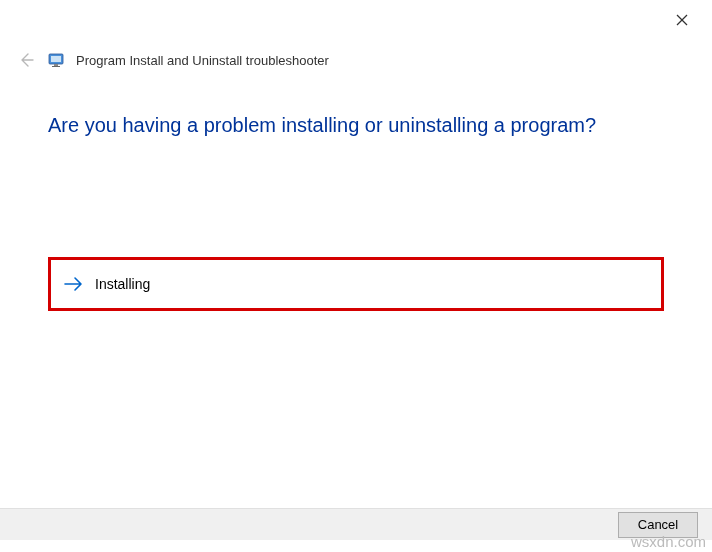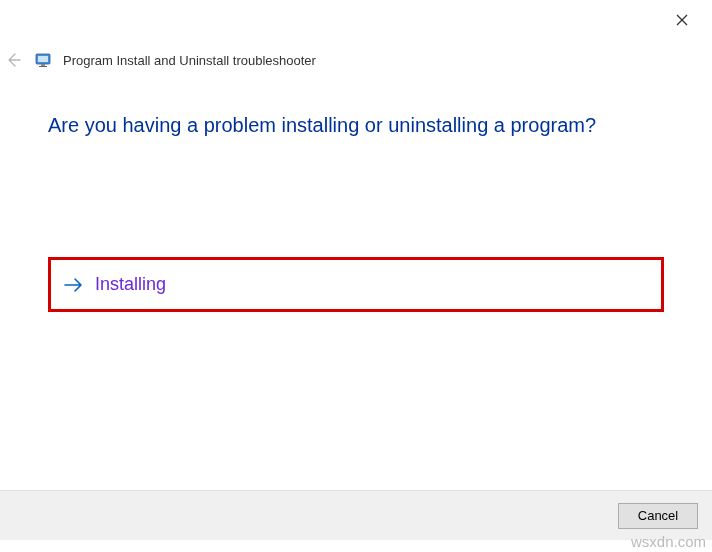--- a/index.html
+++ b/index.html
@@ -30,21 +30,21 @@
       justify-content: center;
       cursor: pointer;
     }
     .close-btn svg {
       width: 12px;
       height: 12px;
     }
     .header-row {
       display: flex;
       align-items: center;
-      padding: 12px 16px 8px 3px;
+      padding: 12px 16px 8px 16px;
       gap: 12px;
     }
     .back-arrow {
       width: 20px;
       height: 20px;
       display: flex;
       align-items: center;
       justify-content: center;
       color: #b0b0b0;
     }
@@ -90,29 +90,29 @@
       display: flex;
       align-items: center;
       justify-content: center;
     }
     .option-arrow svg {
       width: 20px;
       height: 16px;
       stroke: #0066cc;
     }
     .option-label {
-      color: #6d28d9;
-      font-size: 18px;
+      color: #000000;
+      font-size: 14px;
     }
     .footer {
       position: absolute;
       bottom: 12px;
       left: 0;
       right: 0;
-      height: 50px;
+      height: 32px;
       background: #f0f0f0;
       border-top: 1px solid #e0e0e0;
       display: flex;
       justify-content: flex-end;
       align-items: center;
       padding: 0 14px;
     }
     .cancel-btn {
       min-width: 80px;
       height: 26px;

